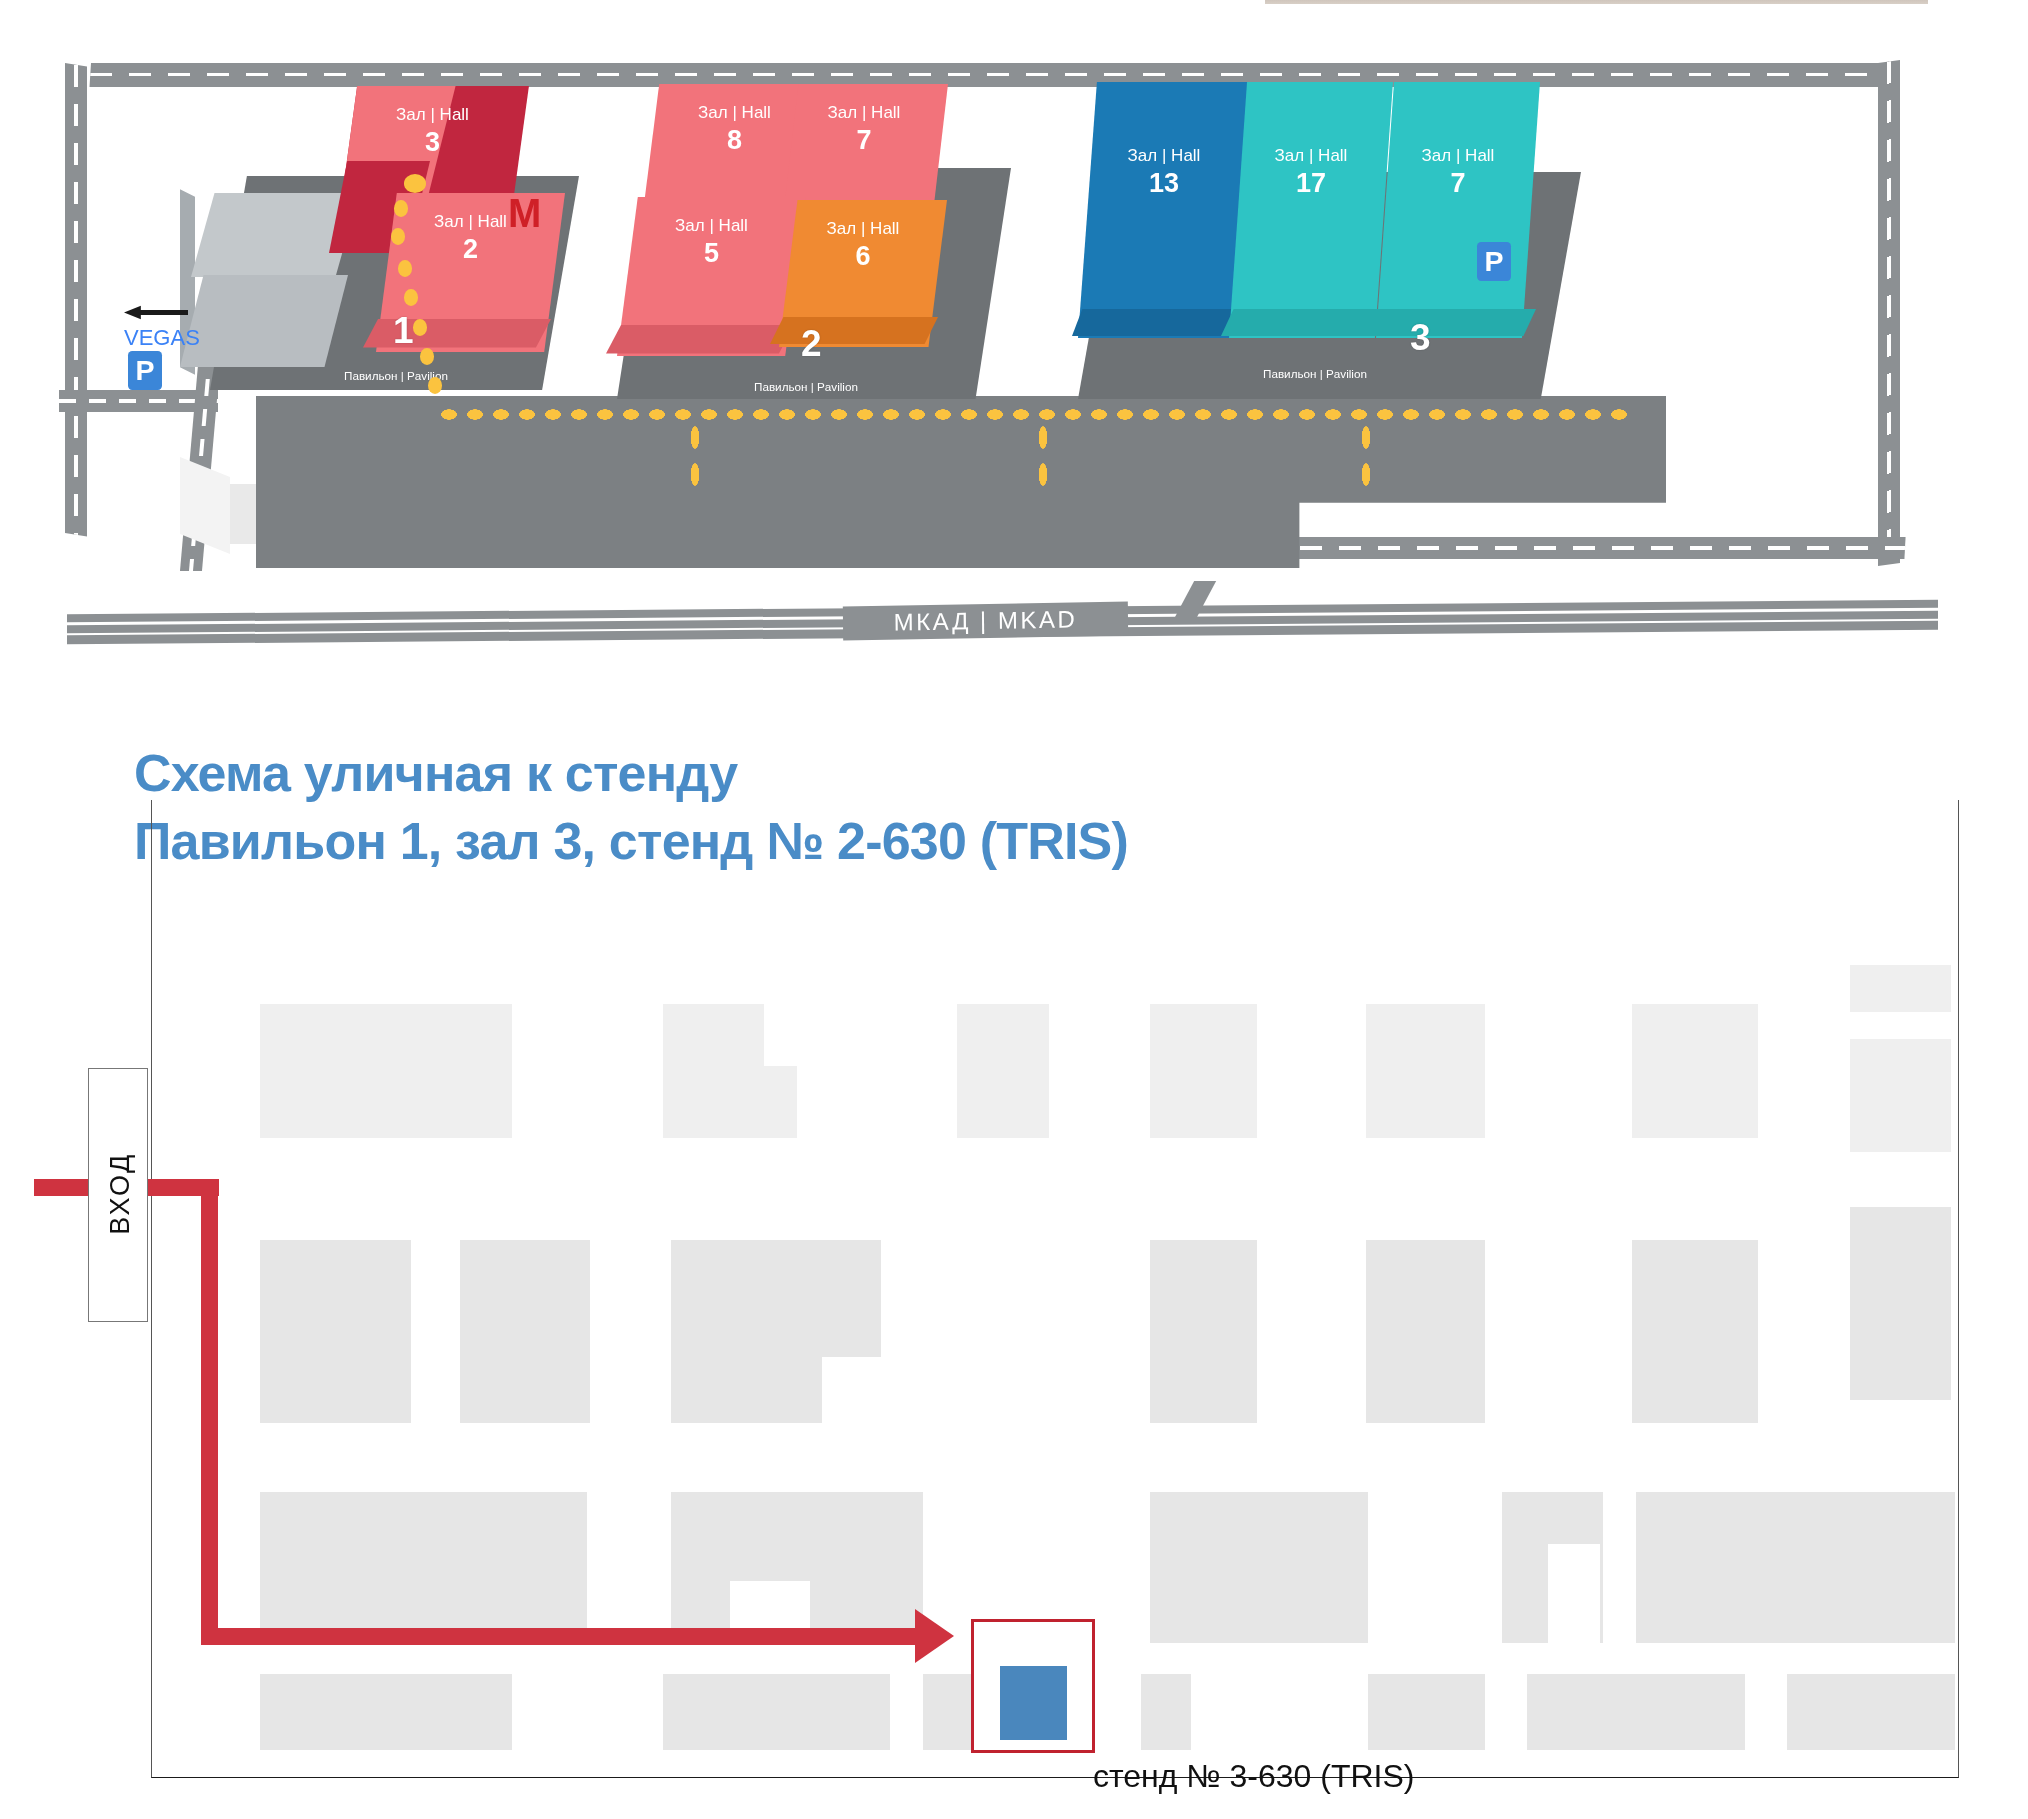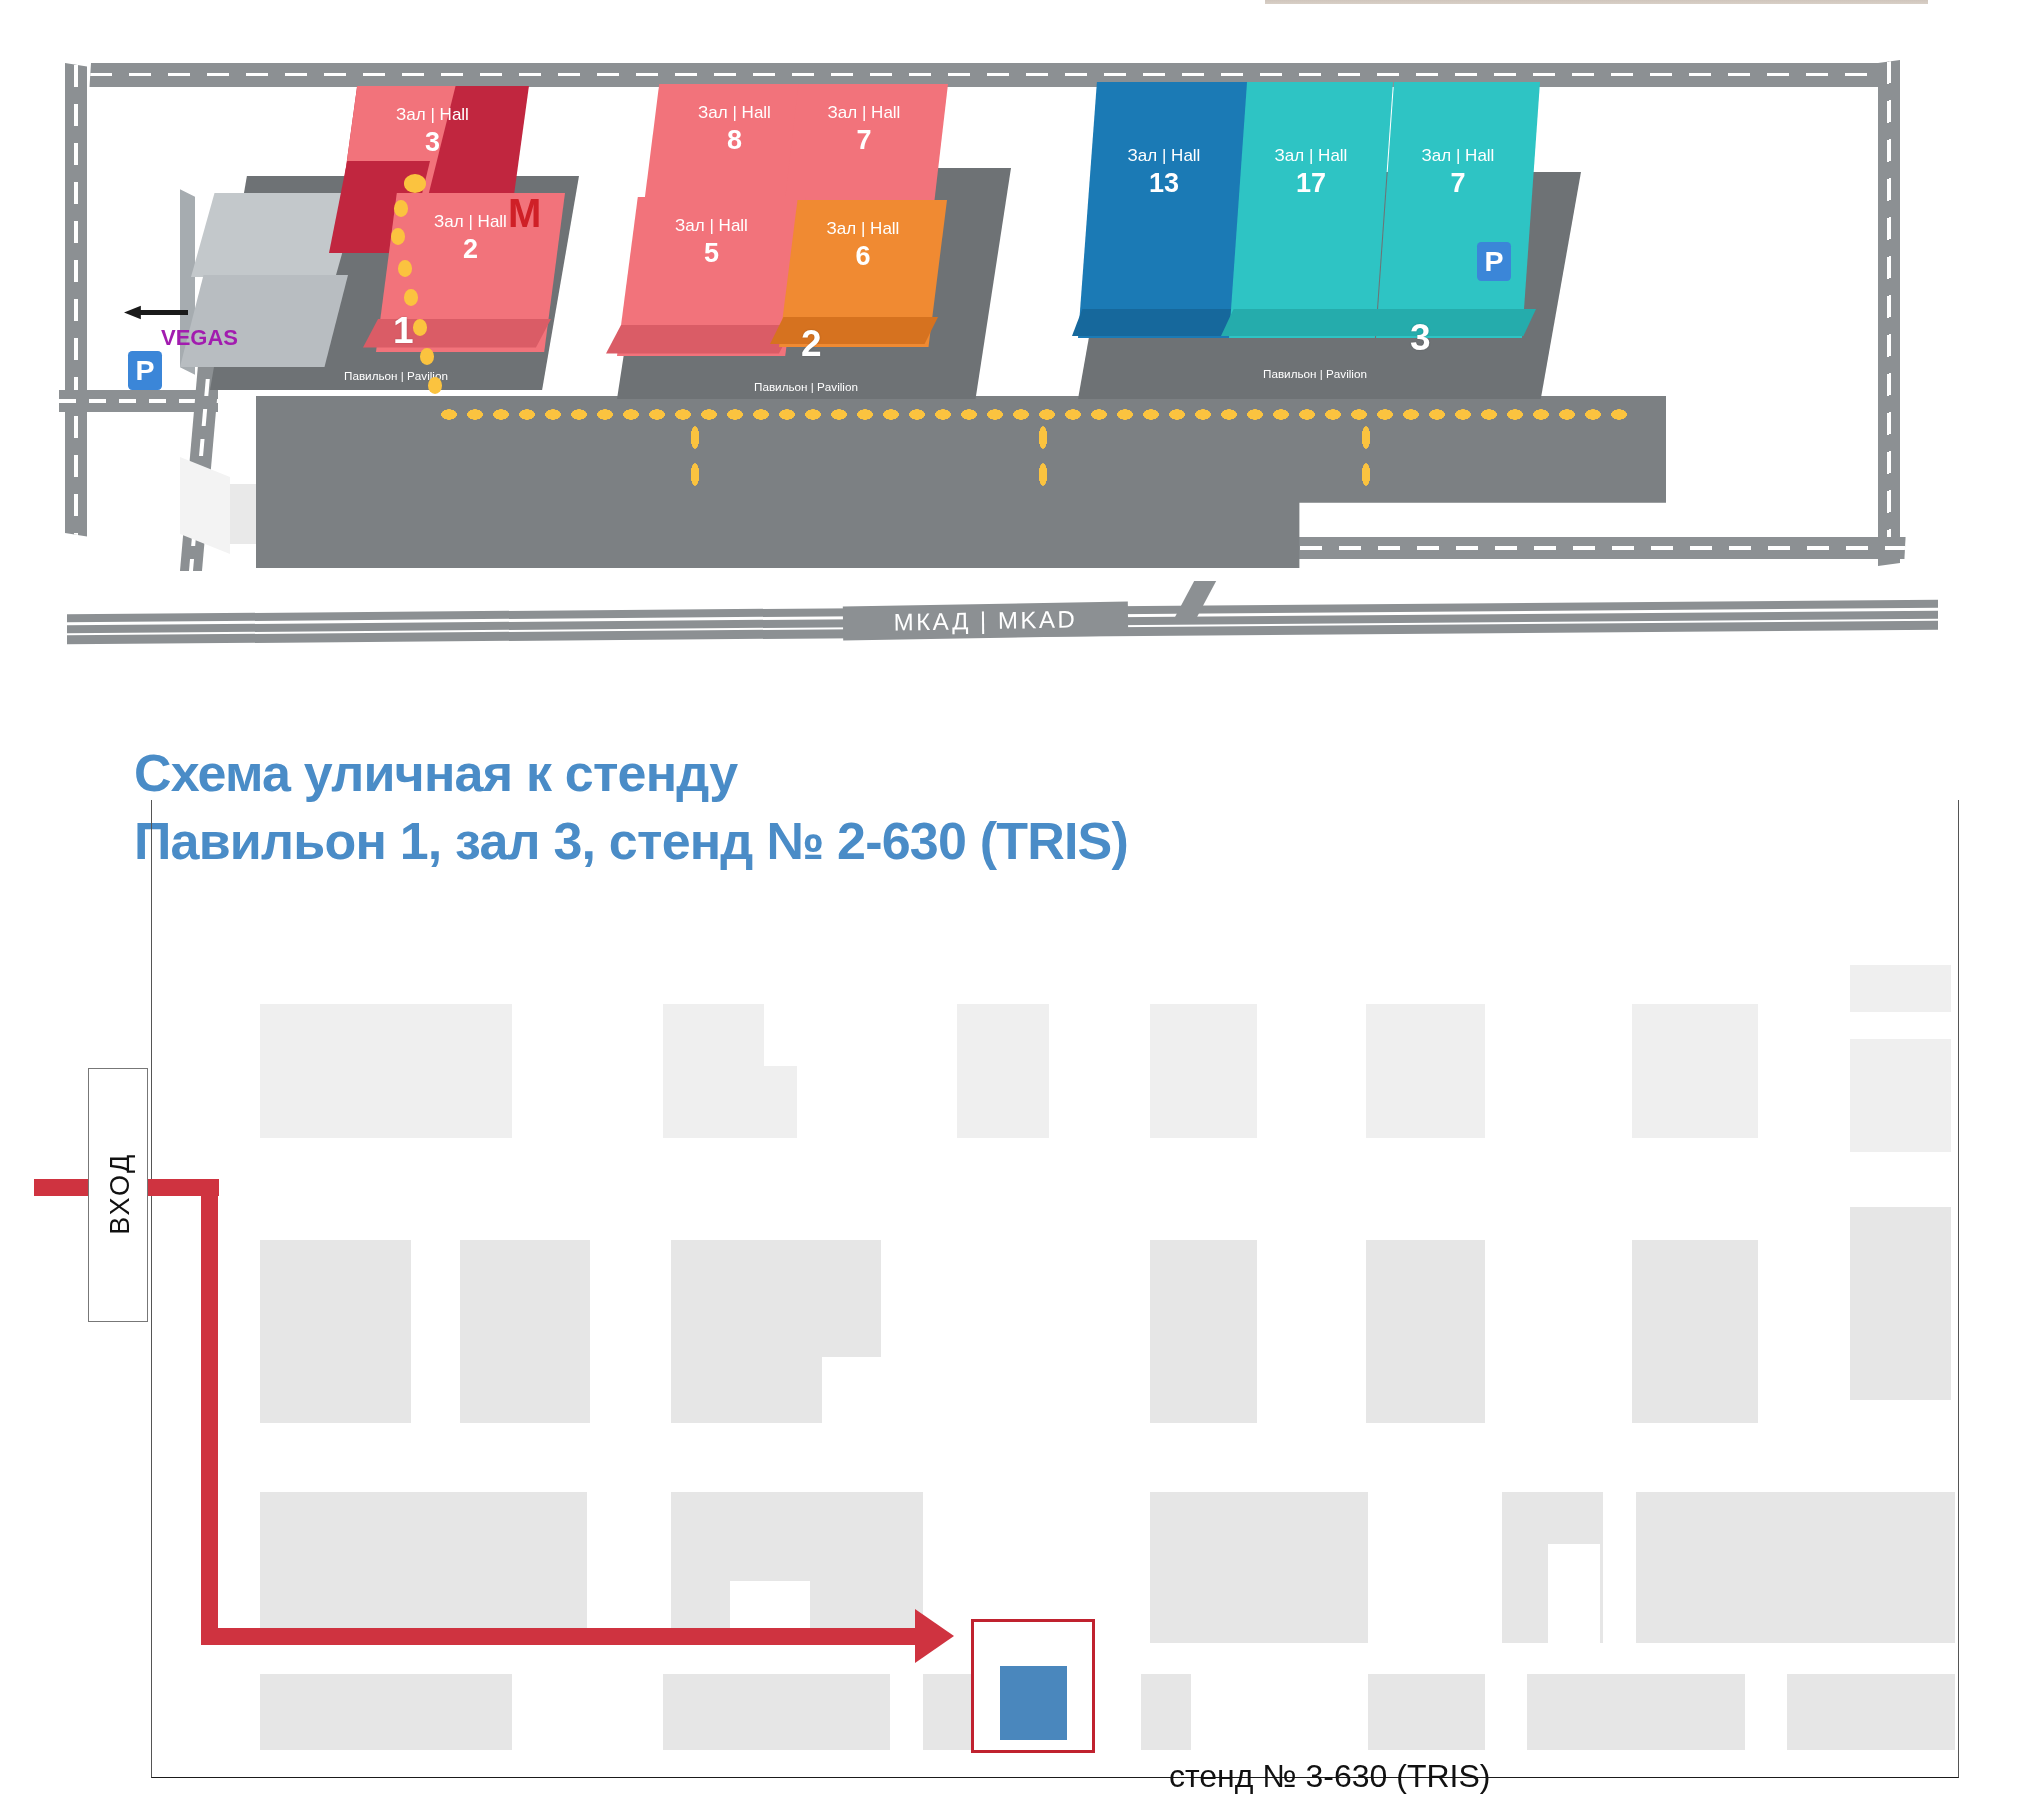--- a/index.html
+++ b/index.html
@@ -161,21 +161,21 @@
   }
   .pav-name {
     position:absolute; color:#fff; font-size: 11.7px; z-index: 6; white-space:nowrap;
   }
 
   
   .p-sign {
     position:absolute; width: 34px; height: 39px; background:#3b86d8; border-radius:4.2px;
     color:#fff; font-size: 28.5px; font-weight: bold; text-align:center; line-height: 39px; z-index: 8;
   }
-  .vegas-lbl { position:absolute; left: 124px; top: 258px; font-size: 22px; font-weight: bold; color:#a21caf;margin-left:37px; }
+  .vegas-lbl { position:absolute; left: 124px; top: 258px; font-size: 22px; font-weight: normal; color:#3b82f6; }
   .vegas-arrow { position:absolute; left: 124px; top: 237px; width: 64px; height: 17px; }
 
   
   .dot { position:absolute; width: 14.3px; height: 17px; background:#fbc33f; border-radius:50%; z-index:9; }
   .dotline-h {
     position:absolute; height: 17px; z-index: 9;
     background-image: radial-gradient(#fbc33f 42%, transparent 44%);
     background-size: 26px 17px; background-repeat: repeat-x;
   }
   .dotline-v {
@@ -215,21 +215,21 @@
 
   .target-box {
     position:absolute; left: 971px; top: 1619px; width: 124px; height: 134px;
     border: 3.4px solid #c0222f; z-index: 13; background: transparent;
   }
   .target-stand {
     position:absolute; left: 1000px; top: 1666px; width: 67px; height: 74px;
     background:#4a87bd; z-index: 12;
   }
   .target-lbl {
-    position:absolute; left: 1169px; top: 1758px; font-size: 32px; color:#111; white-space:nowrap;
+    position:absolute; left: 1093px; top: 1758px; font-size: 32px; color:#111; white-space:nowrap;
   }
 </style>
 </head>
 <body>
 
 <div class="page">
 
   <div class="photo-strip">
     
     

